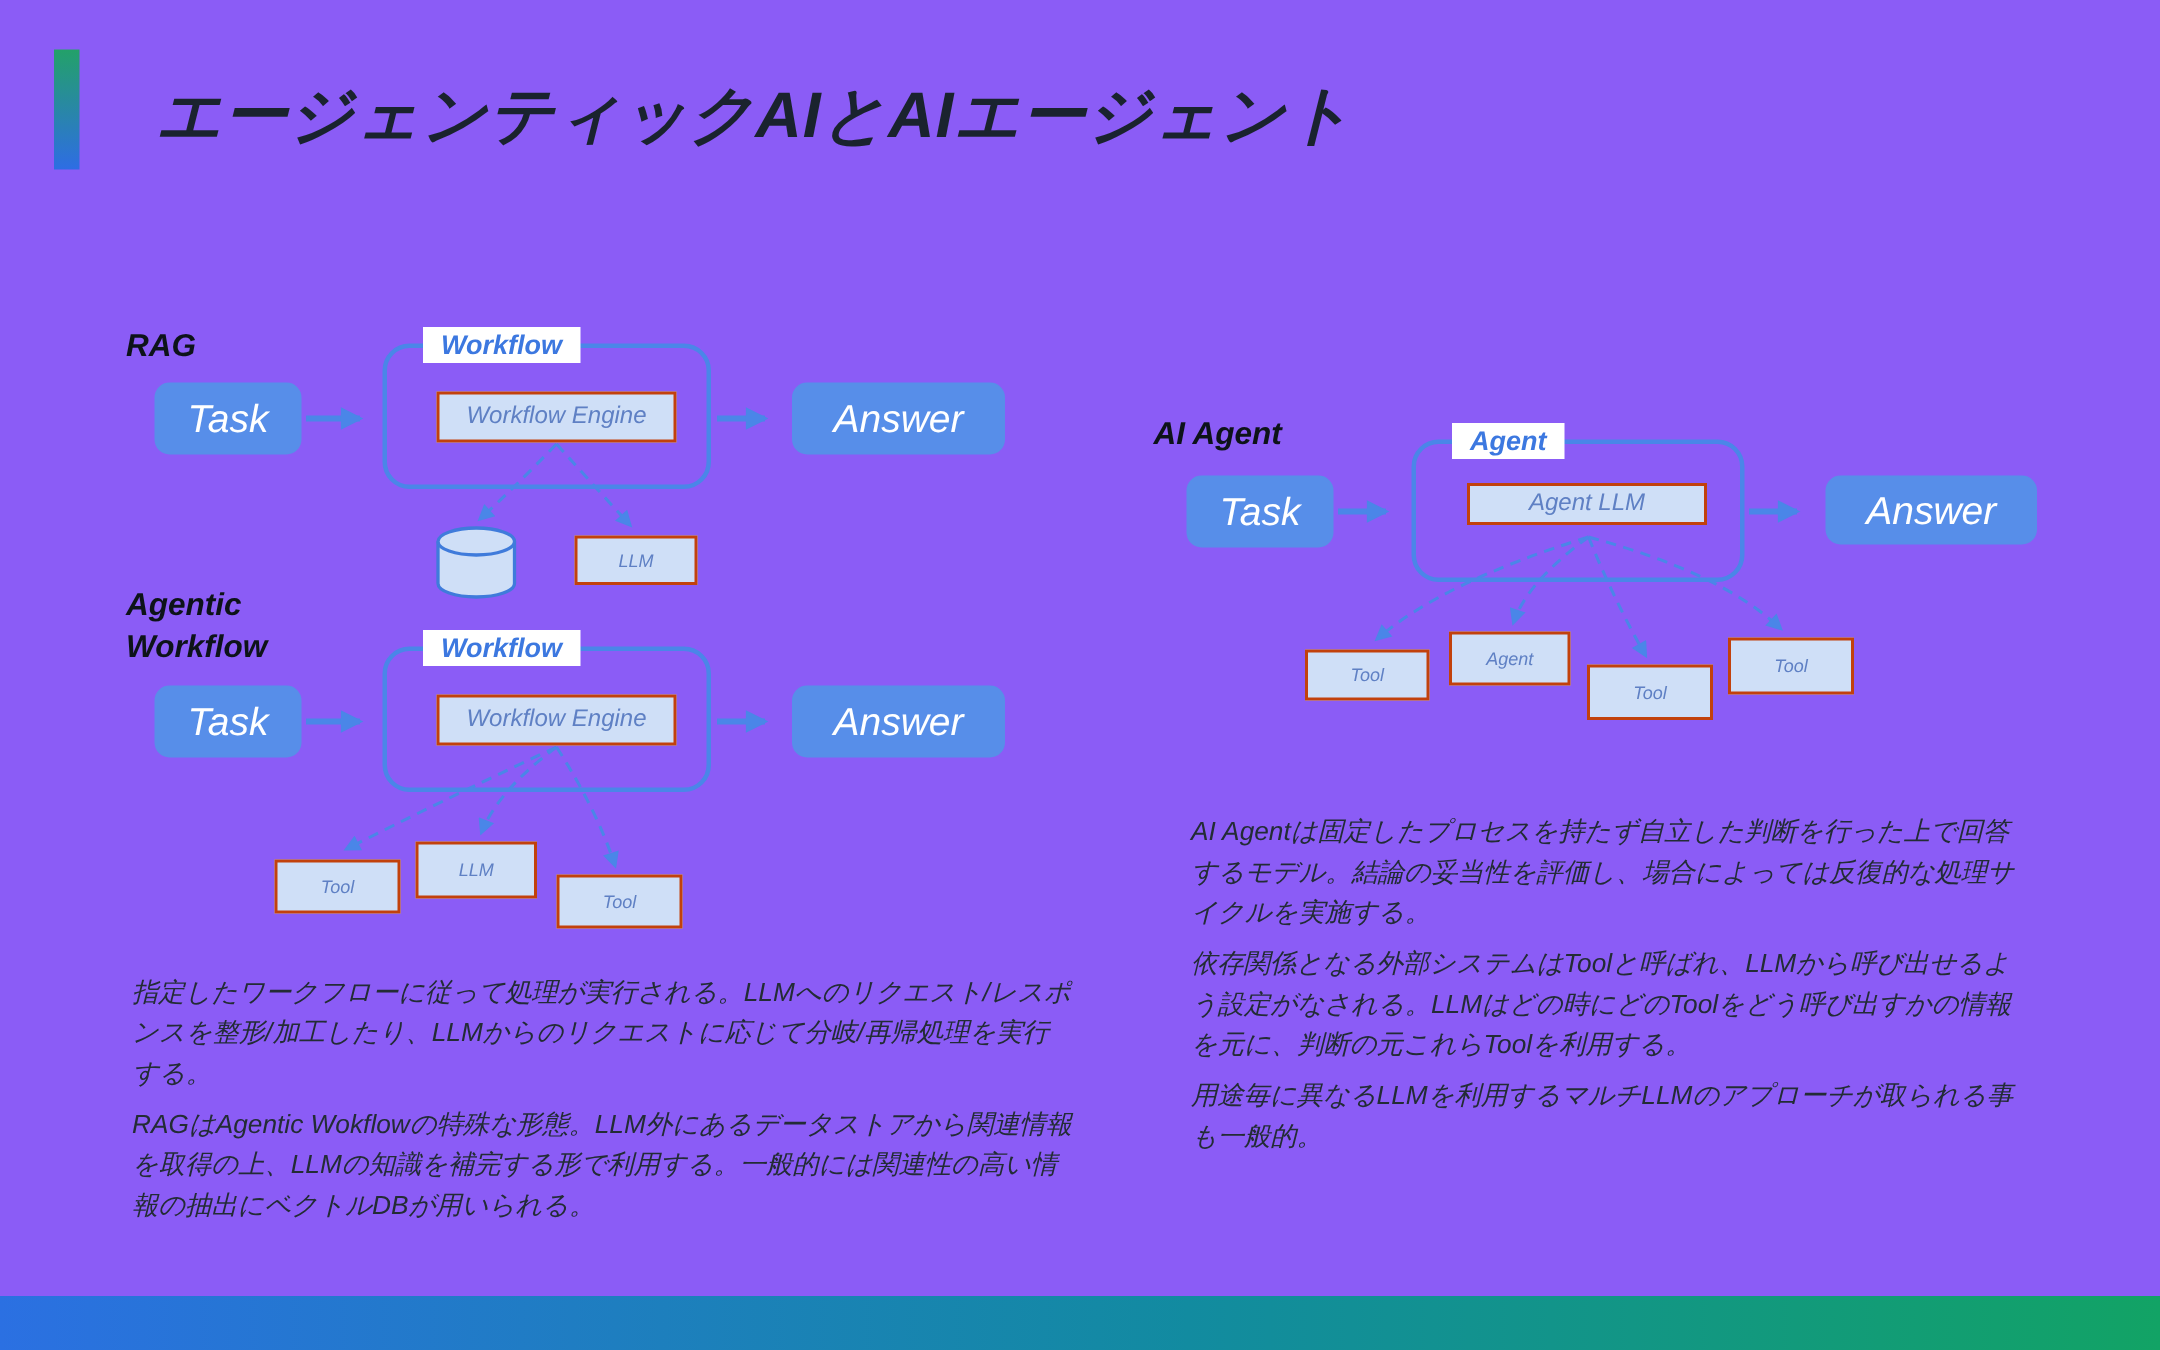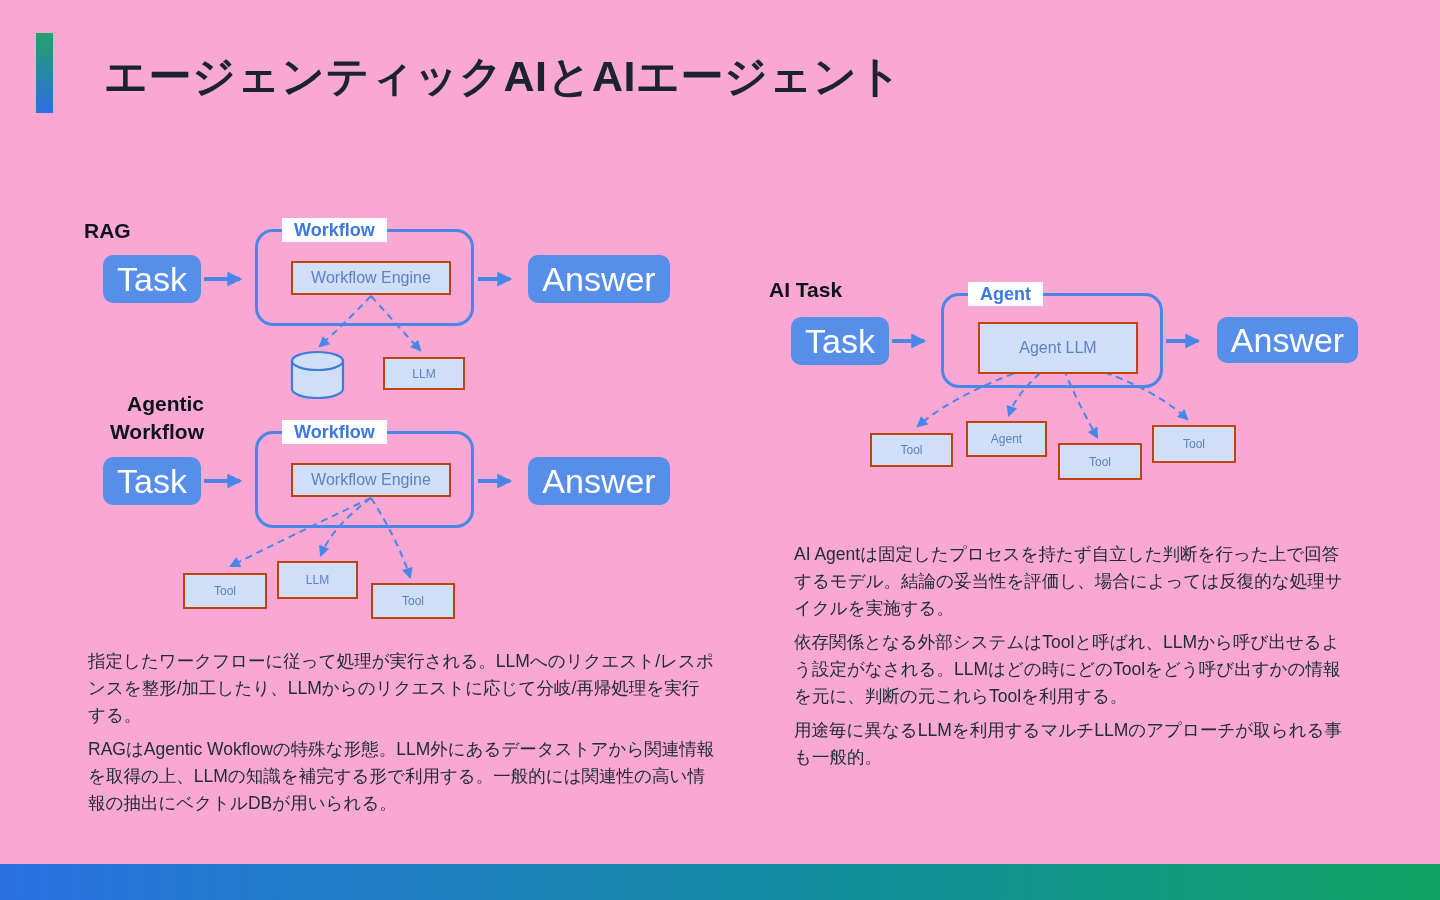--- a/index.html
+++ b/index.html
@@ -1,34 +1,34 @@
 <!DOCTYPE html>
 <html><head>
 <meta charset="utf-8">
 <style>
   * { margin:0; padding:0; box-sizing:border-box; }
   html,body { background:#e8e8e8; }
   .slide {
-    position:relative; width:1440px; height:900px; background:#f9a8d4;
-    overflow:hidden; font-family:"Liberation Sans","DejaVu Sans",sans-serif;
+    position:relative; width:1440px; height:900px; background:#8b5cf6;
+    overflow:hidden; font-family:"Liberation Sans","DejaVu Sans",sans-serif;font-style:italic;
   }
   .accent-bar {
     position:absolute; left:36px; top:33px; width:17px; height:80px;
     background:linear-gradient(180deg,#23a169 0%, #2e6de4 100%);
   }
   .page-title {
     position:absolute; left:104px; top:48px; font-size:43px; font-weight:bold;
     color:#1a232e; letter-spacing:0.5px; white-space:nowrap;
   }
   .sec-heading {
-    position:absolute; font-size:21px; line-height:28px; font-weight:bold; color:#0d1319;text-align:right;
+    position:absolute; font-size:21px; line-height:28px; font-weight:bold; color:#0d1319;
   }
   .solid-node {
     position:absolute; background:#578ee9; border-radius:10px; color:#ffffff;
-    display:flex; align-items:center; justify-content:center; font-size:34px;
+    display:flex; align-items:center; justify-content:center; font-size:26px;
   }
   .container-box {
     position:absolute; border:3.5px solid #4a86e8; border-radius:18px;text-align:right;
   }
   .container-label {
     position:absolute; top:-14px; left:24px; background:#ffffff; padding:0 12px;
     font-size:18px; line-height:24px; font-weight:bold; color:#3c78e0; white-space:nowrap;
   }
   .light-node {
     position:absolute; background:#cfdff7; border:2px solid #c2410c; color:#5f80c4;
@@ -101,26 +101,26 @@
   <div class="solid-node" style="left:103px; top:457px; width:98px; height:48px;">Task</div>
   <div class="container-box" style="left:255px; top:431px; width:219px; height:97px;">
     <span class="container-label">Workflow</span>
   </div>
   <div class="light-node" style="left:291px; top:463px; width:160px; height:34px;">Workflow Engine</div>
   <div class="solid-node" style="left:528px; top:457px; width:142px; height:48px;">Answer</div>
   <div class="light-node child-node" style="left:183px; top:573px; width:84px; height:36px;">Tool</div>
   <div class="light-node child-node" style="left:277px; top:561px; width:81px; height:38px;">LLM</div>
   <div class="light-node child-node" style="left:371px; top:583px; width:84px; height:36px;">Tool</div>
 
-  <div class="sec-heading" style="left:769px; top:276px;">AI Task</div>
+  <div class="sec-heading" style="left:769px; top:276px;">AI Agent</div>
   <div class="solid-node" style="left:791px; top:317px; width:98px; height:48px;">Task</div>
   <div class="container-box" style="left:941px; top:293px; width:222px; height:95px;">
     <span class="container-label">Agent</span>
   </div>
-  <div class="light-node" style="left:978px; top:322px; width:160px; height:52px;">Agent LLM</div>
+  <div class="light-node" style="left:978px; top:322px; width:160px; height:28px;">Agent LLM</div>
   <div class="solid-node" style="left:1217px; top:317px; width:141px; height:46px;">Answer</div>
   <div class="light-node child-node" style="left:870px; top:433px; width:83px; height:34px;">Tool</div>
   <div class="light-node child-node" style="left:966px; top:421px; width:81px; height:36px;">Agent</div>
   <div class="light-node child-node" style="left:1058px; top:443px; width:84px; height:37px;">Tool</div>
   <div class="light-node child-node" style="left:1152px; top:425px; width:84px; height:38px;">Tool</div>
 
   <div class="notes" style="left:794px; top:541px; width:562px;">
     <p>AI Agentは固定したプロセスを持たず自立した判断を行った上で回答するモデル。結論の妥当性を評価し、場合によっては反復的な処理サイクルを実施する。</p>
     <p>依存関係となる外部システムはToolと呼ばれ、LLMから呼び出せるよう設定がなされる。LLMはどの時にどのToolをどう呼び出すかの情報を元に、判断の元これらToolを利用する。</p>
     <p>用途毎に異なるLLMを利用するマルチLLMのアプローチが取られる事も一般的。</p>

